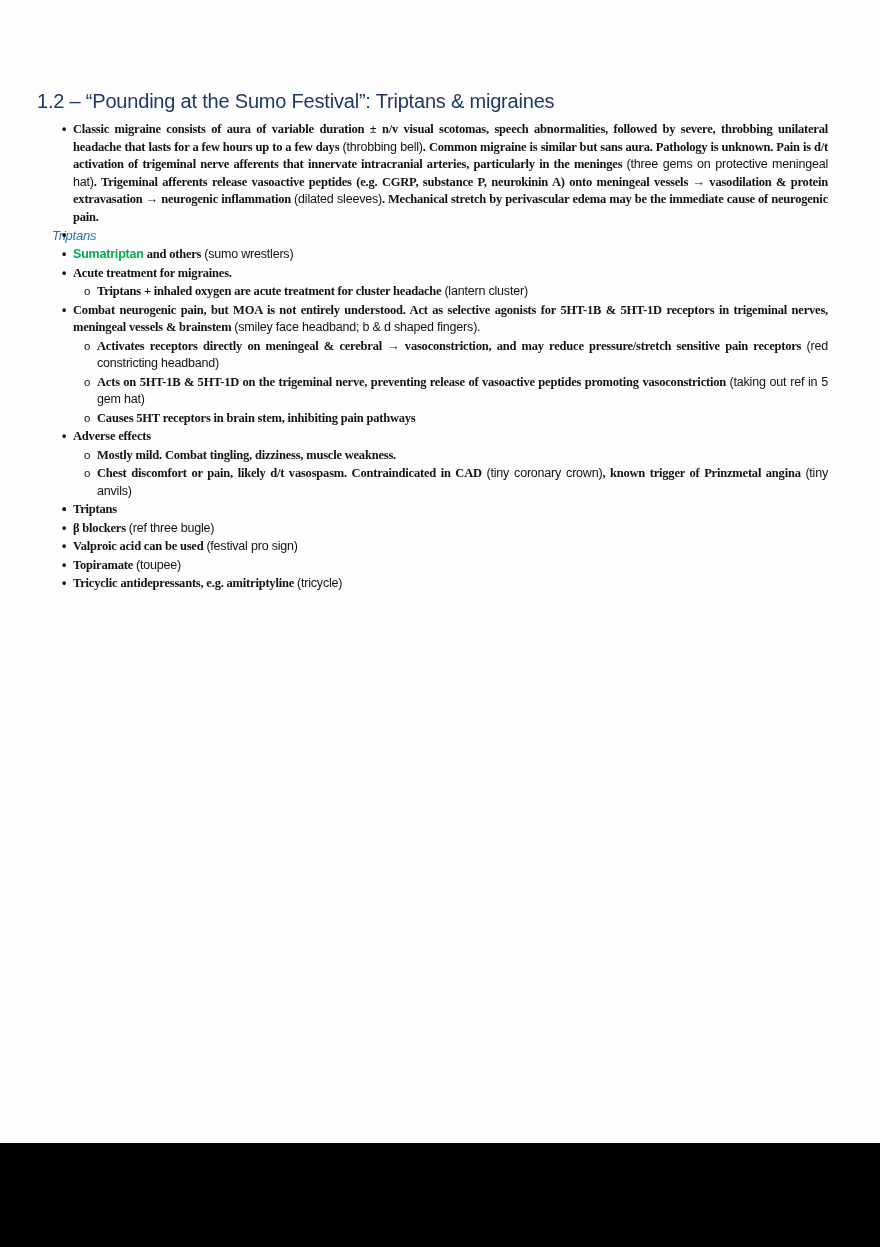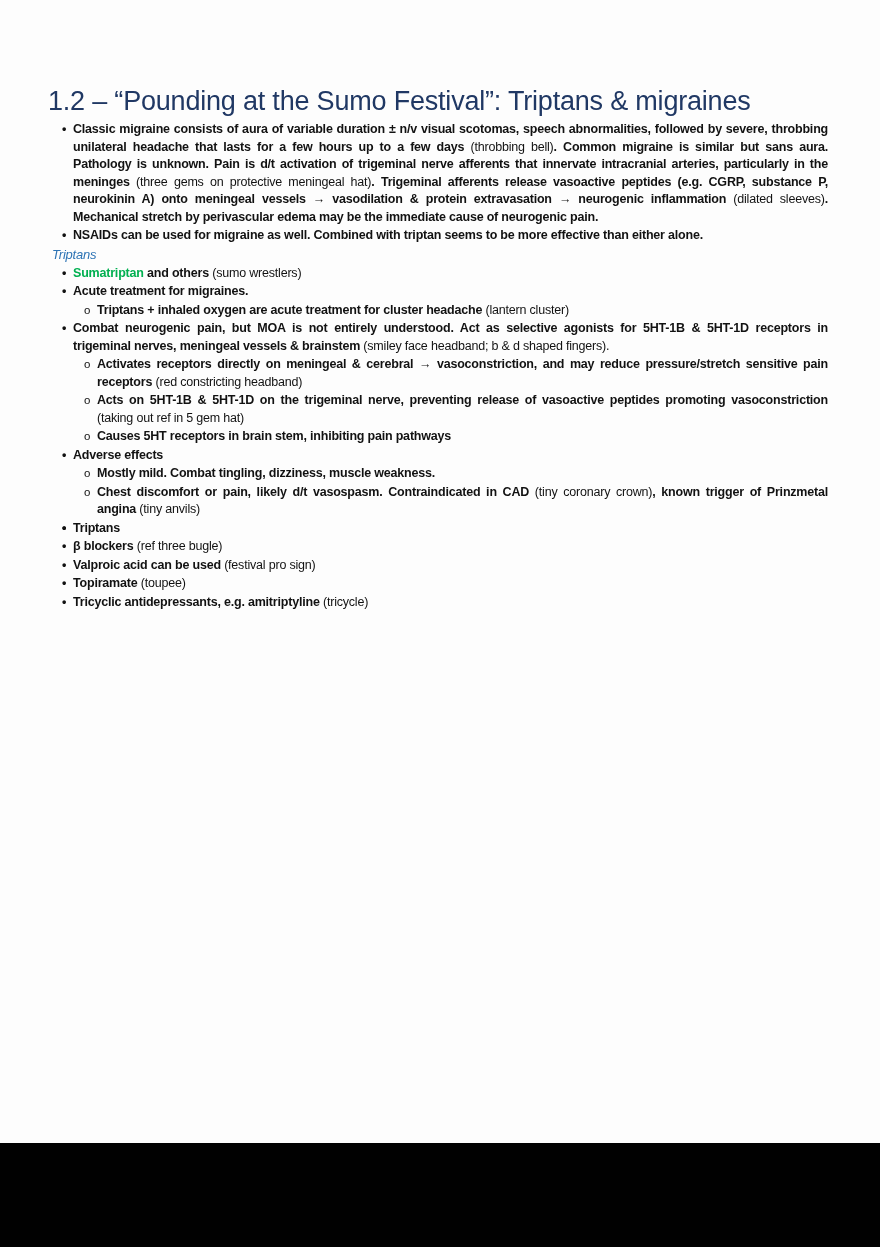--- a/index.html
+++ b/index.html
@@ -8,22 +8,22 @@
     width: 880px;
     height: 1247px;
     margin: 0 auto;
     background: var(--page-bg, #fdfdfd);
     overflow: hidden;
     font-family: "Liberation Sans", sans-serif;
     color: var(--body-text, #111);
   }
   #doc-title {
     margin: 0;
-    padding: 88px 52px 0 48px;
-    font-size: 27px;
+    padding: 88px 52px 0 37px;
+    font-size: 20px;
     line-height: 27px;
     font-weight: normal;
     letter-spacing: -0.2px;
     color: var(--title-color, #203864);
   }
   #content-list {
     margin-top: 6px;
     font-size: 12.5px;
     line-height: 17.5px;
     letter-spacing: -0.2px;
@@ -42,40 +42,40 @@
   }
   .li.level1 > .bullet { left: 62px; }
   .li.level2 > .bullet { left: 84px; font-weight: normal; font-size: 11.5px; }
   .section-heading {
     margin: 1px 52px 1px 52px;
     font-style: italic;
     font-size: 13px;
     line-height: 18px;
     color: var(--heading-color, #2E74B5);
   }
-  .seg-b { font-weight: bold; }
+  .seg-b { font-weight: bold; font-family: Liberation Serif, serif; }
   .seg-r { font-weight: normal; }
   .seg-g { font-weight: bold; color: var(--drug-green, #00B050); }
   #bottom-band {
     position: absolute;
     left: 0;
     top: 1143px;
     width: 880px;
     height: 104px;
     background: var(--band-color, #010101);
   }
 </style>
 </head>
 <body>
 
 <div id="page" style="--title-color: #203864; --heading-color: #2E74B5; --drug-green: #00B050; --body-text: #121212; --page-bg: #fdfdfd; --band-color: #010101;">
   <h1 id="doc-title">1.2 – “Pounding at the Sumo Festival”: Triptans &amp; migraines</h1>
   <div id="content-list">
       <div class="li level1"><span class="bullet">•</span><span><span class="seg-b">Classic migraine consists of aura of variable duration ± n/v visual scotomas, speech abnormalities, followed by severe, throbbing unilateral headache that lasts for a few hours up to a few days </span><span class="seg-r">(throbbing bell)</span><span class="seg-b">. Common migraine is similar but sans aura. Pathology is unknown. Pain is d/t activation of trigeminal nerve afferents that innervate intracranial arteries, particularly in the meninges </span><span class="seg-r">(three gems on protective meningeal hat)</span><span class="seg-b">. Trigeminal afferents release vasoactive peptides (e.g. CGRP, substance P, neurokinin A) onto meningeal vessels → vasodilation &amp; protein extravasation → neurogenic inflammation </span><span class="seg-r">(dilated sleeves)</span><span class="seg-b">. Mechanical stretch by perivascular edema may be the immediate cause of neurogenic pain.</span></span></div>
-      <div class="li level1"><span class="bullet">•</span><span><span class="seg-b">NSAIDs can be used for migraine as well. Combined with triptan seems to be more effective than either alone.</span></span></div>
+      <div class="li level1"><span class="bullet">•</span></div>
       <div class="section-heading">Triptans</div>
       <div class="li level1"><span class="bullet">•</span><span><span class="seg-g">Sumatriptan</span><span class="seg-b"> and others </span><span class="seg-r">(sumo wrestlers)</span></span></div>
       <div class="li level1"><span class="bullet">•</span><span><span class="seg-b">Acute treatment for migraines.</span></span></div>
       <div class="li level2"><span class="bullet">o</span><span><span class="seg-b">Triptans + inhaled oxygen are acute treatment for cluster headache </span><span class="seg-r">(lantern cluster)</span></span></div>
       <div class="li level1"><span class="bullet">•</span><span><span class="seg-b">Combat neurogenic pain, but MOA is not entirely understood. Act as selective agonists for 5HT-1B &amp; 5HT-1D receptors in trigeminal nerves, meningeal vessels &amp; brainstem </span><span class="seg-r">(smiley face headband; b &amp; d shaped fingers).</span></span></div>
       <div class="li level2"><span class="bullet">o</span><span><span class="seg-b">Activates receptors directly on meningeal &amp; cerebral → vasoconstriction, and may reduce pressure/stretch sensitive pain receptors </span><span class="seg-r">(red constricting headband)</span></span></div>
       <div class="li level2"><span class="bullet">o</span><span><span class="seg-b">Acts on 5HT-1B &amp; 5HT-1D on the trigeminal nerve, preventing release of vasoactive peptides promoting vasoconstriction </span><span class="seg-r">(taking out ref in 5 gem hat)</span></span></div>
       <div class="li level2"><span class="bullet">o</span><span><span class="seg-b">Causes 5HT receptors in brain stem, inhibiting pain pathways</span></span></div>
       <div class="li level1"><span class="bullet">•</span><span><span class="seg-b">Adverse effects</span></span></div>
       <div class="li level2"><span class="bullet">o</span><span><span class="seg-b">Mostly mild. Combat tingling, dizziness, muscle weakness.</span></span></div>

